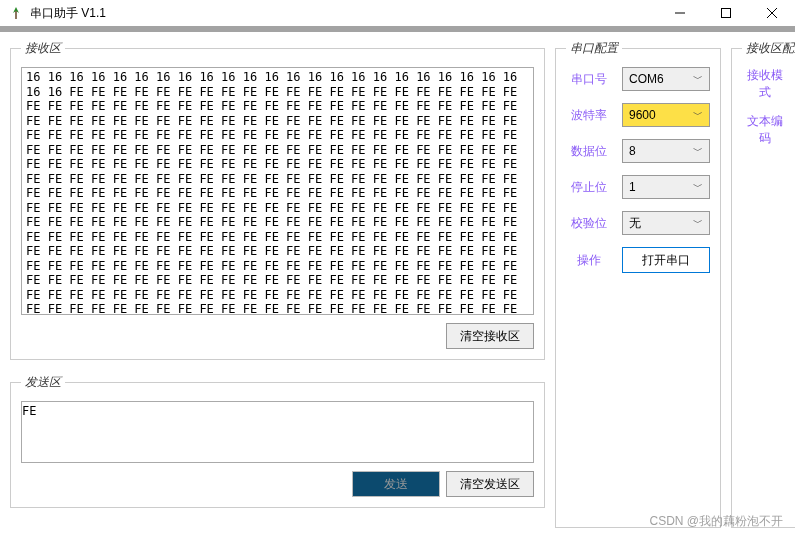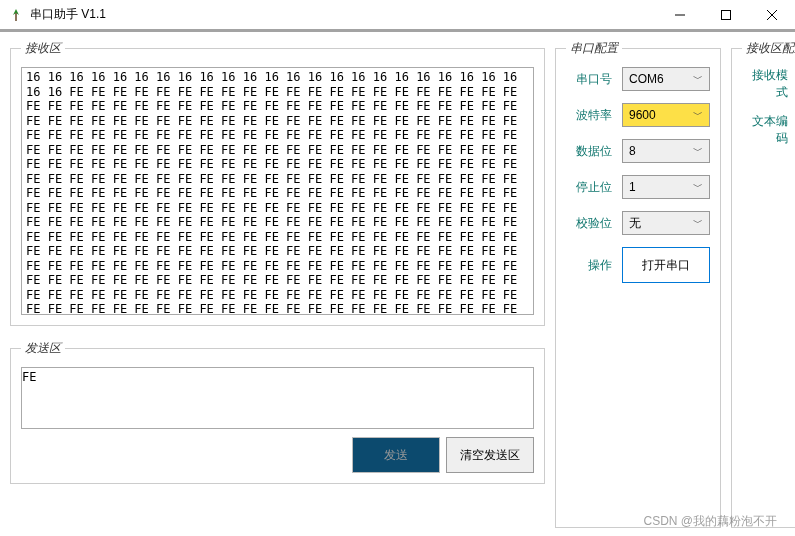--- a/index.html
+++ b/index.html
@@ -1,39 +1,39 @@
 <!DOCTYPE html>
 <html><head>
 <meta charset="utf-8">
 <style>
   * { box-sizing: border-box; font-family: "Microsoft YaHei", "Segoe UI", sans-serif; }
   body { margin: 0; background: #fff; width: 795px; height: 536px; overflow: hidden; }
-  .titlebar { height: 32px; display: flex; align-items: center; padding-left: 8px; border-bottom: 3px solid #a3a3a3; }
+  .titlebar { height: 32px; display: flex; align-items: center; padding-left: 8px; border-bottom: 6px solid #a3a3a3; }
   .titlebar .title { font-size: 12px; flex: 1; }
   .titlebar .icon { width: 16px; height: 16px; margin-right: 6px; display: flex; align-items: center; justify-content: center; }
   .titlebar .winbtn { width: 46px; height: 32px; display: flex; align-items: center; justify-content: center; }
   .content { display: flex; padding: 8px 10px; gap: 10px; height: calc(536px - 32px); position: relative; }
   .left { flex: 1; display: flex; flex-direction: column; gap: 14px; }
   .right { width: 230px; display: flex; flex-direction: row; gap: 10px; }
   fieldset { border: 1px solid #ccc; margin: 0; padding: 10px; position: relative; }
   legend { font-size: 12px; padding: 0 4px; color: #333; font-style: italic; }
   .recv-box { border: 1px solid #aaa; height: 248px; overflow-y: scroll; background: #fff; padding: 2px 4px; font-family: "SimSun", monospace; font-size: 12px; line-height: 14.5px; white-space: normal; word-break: break-all; }
   .send-box { border: 1px solid #aaa; height: 62px; overflow-y: scroll; background: #fff; padding: 2px 0; font-family: "SimSun", monospace; font-size: 12px; }
   .btnrow { display: flex; justify-content: flex-end; gap: 6px; margin-top: 8px; }
-  .btn { min-width: 88px; height: 36px; border: 1px solid #999; background: #efefef; font-size: 12px; display: flex; align-items: center; justify-content: center; cursor: pointer; }
+  .btn { min-width: 88px; height: 26px; border: 1px solid #999; background: #efefef; font-size: 12px; display: flex; align-items: center; justify-content: center; cursor: pointer; }
   .btn.disabled { color: #999; border-color: #bbb; background: #0c4a6e; cursor: default; }
   .formrow { display: flex; align-items: center; gap: 10px; margin-bottom: 12px; font-size: 12px; }
   .formrow:last-child { margin-bottom: 18px; }
-  .formrow label { width: 46px; text-align: right; color: #0f766e; }
+  .formrow label { width: 46px; text-align: center; color: #8b5cf6; }
   .combo { flex: 1; height: 24px; border: 1px solid #999; background: #efefef; display: flex; align-items: center; padding: 0 6px; font-size: 12px; position: relative; }
   .combo.white { background: #fde047; }
   .combo .val { flex: 1; }
   .combo .arrow { font-size: 10px; color: #444; }
   .btn.wide { flex: 1; background: #fff; border: 1px solid #0078d7; color: #000; }
-  .watermark { position: absolute; right: 18px; bottom: 6px; font-size: 12px; color: rgba(120,120,120,0.7); pointer-events: none; }
+  .watermark { position: absolute; right: 12px; bottom: 6px; font-size: 12px; color: rgba(120,120,120,0.7); pointer-events: none; }
   ::-webkit-scrollbar { width: 17px; background: #f0f0f0; }
   ::-webkit-scrollbar-thumb { background: #c8c8c8; border: 1px solid #a8a8a8; }
   ::-webkit-scrollbar-button { background: #f0f0f0; height: 17px; border: 1px solid #ccc; }
 </style>
 </head>
 <body>
 
 <div class="titlebar">
   <span class="icon">
     <svg width="14" height="14" viewBox="0 0 14 14">
@@ -58,20 +58,23 @@
         <line x1="10" y1="0" x2="0" y2="10" stroke="#000" stroke-width="1"></line>
       </svg>
     </div>
 </div>
 
 <div class="content">
   <div class="left">
     <fieldset>
       <legend>接收区</legend>
       <div class="recv-box">16 16 16 16 16 16 16 16 16 16 16 16 16 16 16 16 16 16 16 16 16 16 16 16 16 FE FE FE FE FE FE FE FE FE FE FE FE FE FE FE FE FE FE FE FE FE FE FE FE FE FE FE FE FE FE FE FE FE FE FE FE FE FE FE FE FE FE FE FE FE FE FE FE FE FE FE FE FE FE FE FE FE FE FE FE FE FE FE FE FE FE FE FE FE FE FE FE FE FE FE FE FE FE FE FE FE FE FE FE FE FE FE FE FE FE FE FE FE FE FE FE FE FE FE FE FE FE FE FE FE FE FE FE FE FE FE FE FE FE FE FE FE FE FE FE FE FE FE FE FE FE FE FE FE FE FE FE FE FE FE FE FE FE FE FE FE FE FE FE FE FE FE FE FE FE FE FE FE FE FE FE FE FE FE FE FE FE FE FE FE FE FE FE FE FE FE FE FE FE FE FE FE FE FE FE FE FE FE FE FE FE FE FE FE FE FE FE FE FE FE FE FE FE FE FE FE FE FE FE FE FE FE FE FE FE FE FE FE FE FE FE FE FE FE FE FE FE FE FE FE FE FE FE FE FE FE FE FE FE FE FE FE FE FE FE FE FE FE FE FE FE FE FE FE FE FE FE FE FE FE FE FE FE FE FE FE FE FE FE FE FE FE FE FE FE FE FE FE FE FE FE FE FE FE FE FE FE FE FE FE FE FE FE FE FE FE FE FE FE FE FE FE FE FE FE FE FE FE FE FE FE FE FE FE FE FE FE FE FE FE FE FE FE FE FE FE FE FE FE FE FE FE FE FE FE FE FE FE FE FE FE FE FE FE FE FE FE FE FE FE FE FE FE FE FE FE FE FE FE FE FE FE FE FE FE FE FE FE FE FE FE FE FE FE FE FE FE FE FE </div>
+      <div class="btnrow">
+        <div class="btn">清空接收区</div>
+      </div>
     </fieldset>
 
     <fieldset>
       <legend>发送区</legend>
       <div class="send-box">FE</div>
       <div class="btnrow">
         <div class="btn disabled">发送</div>
         <div class="btn">清空发送区</div>
       </div>
     </fieldset>

